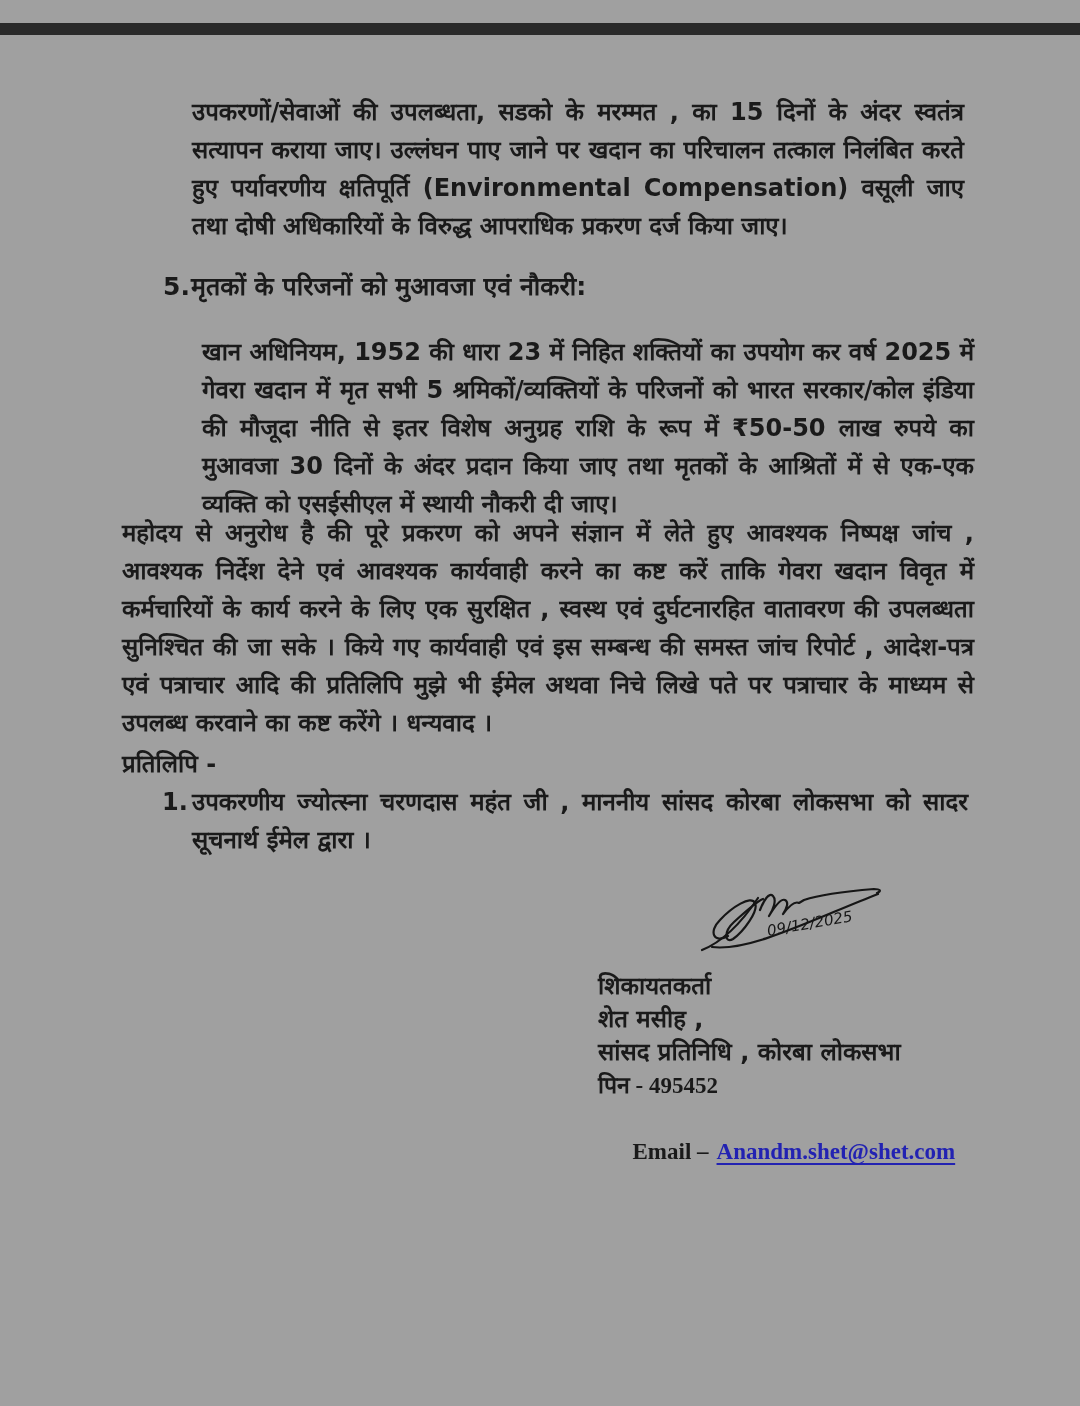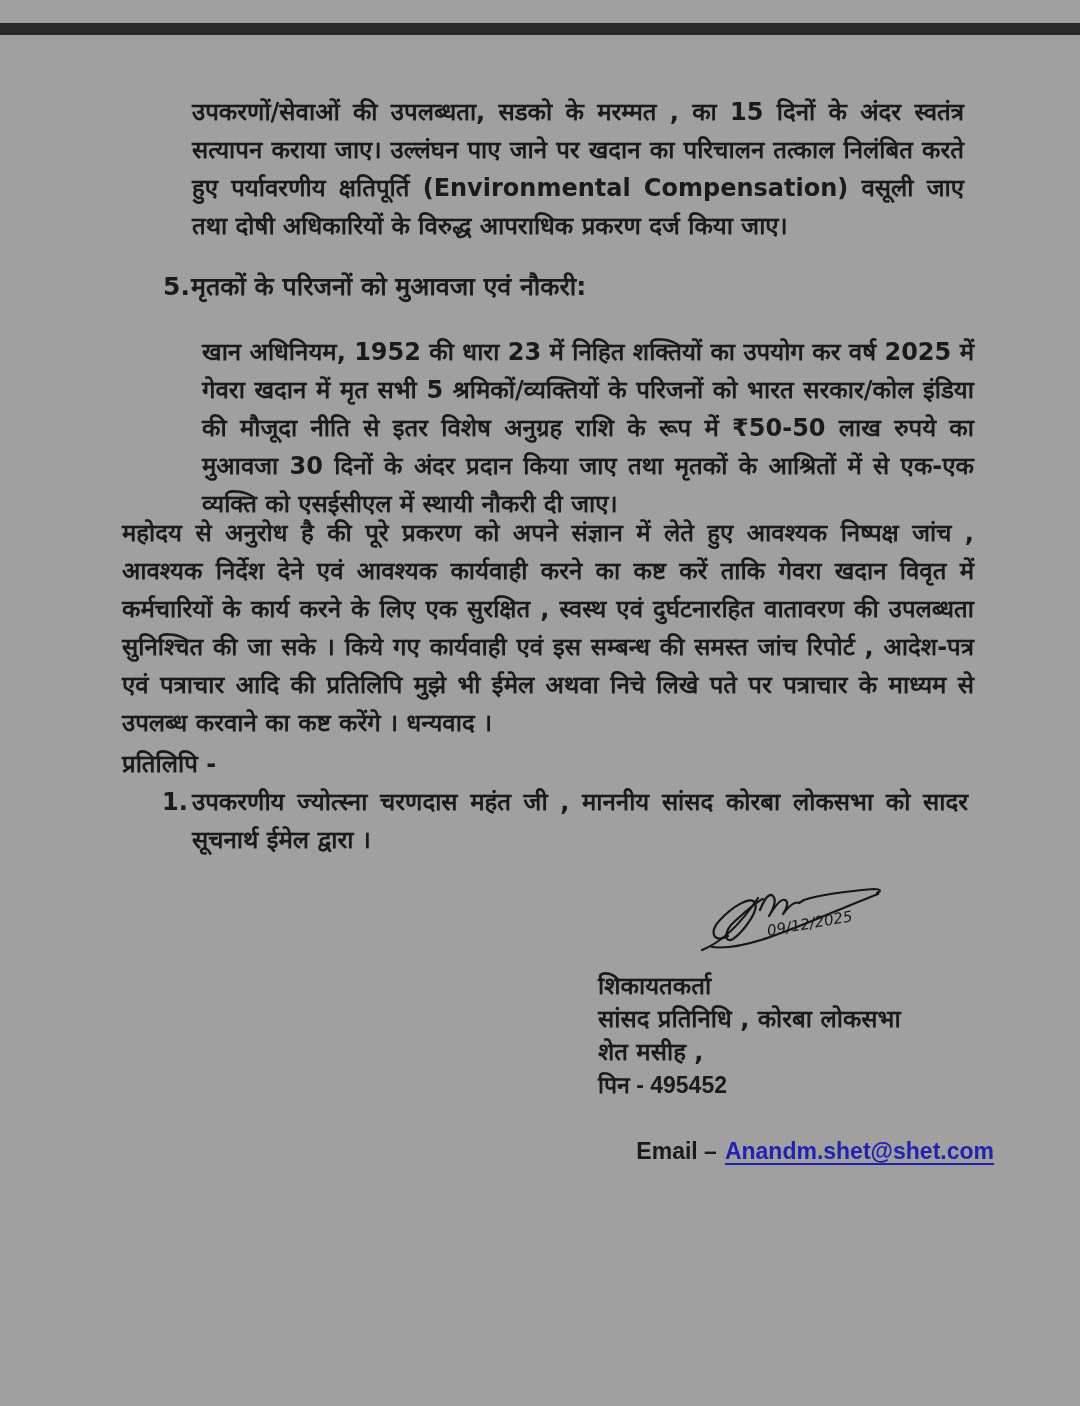--- a/index.html
+++ b/index.html
@@ -89,21 +89,21 @@
     color: var(--ink, #1a1a1a);
   }
   .s-line {
     font-weight: 700;
     font-size: 24px;
     line-height: 33px;
     min-height: 33px;
     white-space: pre;
   }
   .s-line.latin {
-    font-family: Liberation Sans, sans-serif;
+    font-family: Liberation Serif, serif;
     font-size: 23px;
   }
   .email {
     color: var(--link, #2222b2);
     text-decoration: underline;
     text-decoration-thickness: 2px;
     text-underline-offset: 4px;
     margin-left: 8px;
     cursor: pointer;
   }
@@ -136,21 +136,21 @@
   <svg class="signature" viewBox="0 0 200 78">
     <path d="M4,70 C24,62 44,42 60,18"></path>
     <path d="M30,56 C16,64 10,52 22,40 C34,27 53,15 57,23 C61,31 45,52 35,59 C27,64 25,52 36,42 C48,31 59,21 65,19"></path>
     <path d="M62,30 C66,20 71,12 75,16 C79,20 75,30 71,36 C77,26 83,18 87,20 C91,22 89,28 85,34 C91,26 97,21 101,23 L106,20 C124,14 152,11 176,9 C182,9 184,11 179,13"></path>
     <path d="M14,67 C52,72 118,38 180,14"></path>
     <text class="sig-date" transform="translate(70,56) rotate(-10)">09/12/2025</text>
   </svg>
 
   <div class="sender">
     <div class="s-line">शिकायतकर्ता</div>
+    <div class="s-line">शेत मसीह ,</div>
     <div class="s-line">सांसद प्रतिनिधि , कोरबा लोकसभा</div>
-    <div class="s-line">शेत मसीह ,</div>
     <div class="s-line latin">पिन - 495452</div>
     <div class="s-line latin">
       <span>Email –</span><a class="email">Anandm.shet@shet.com</a>
     </div>
   </div>
 
 </div>
 
 </body></html>

